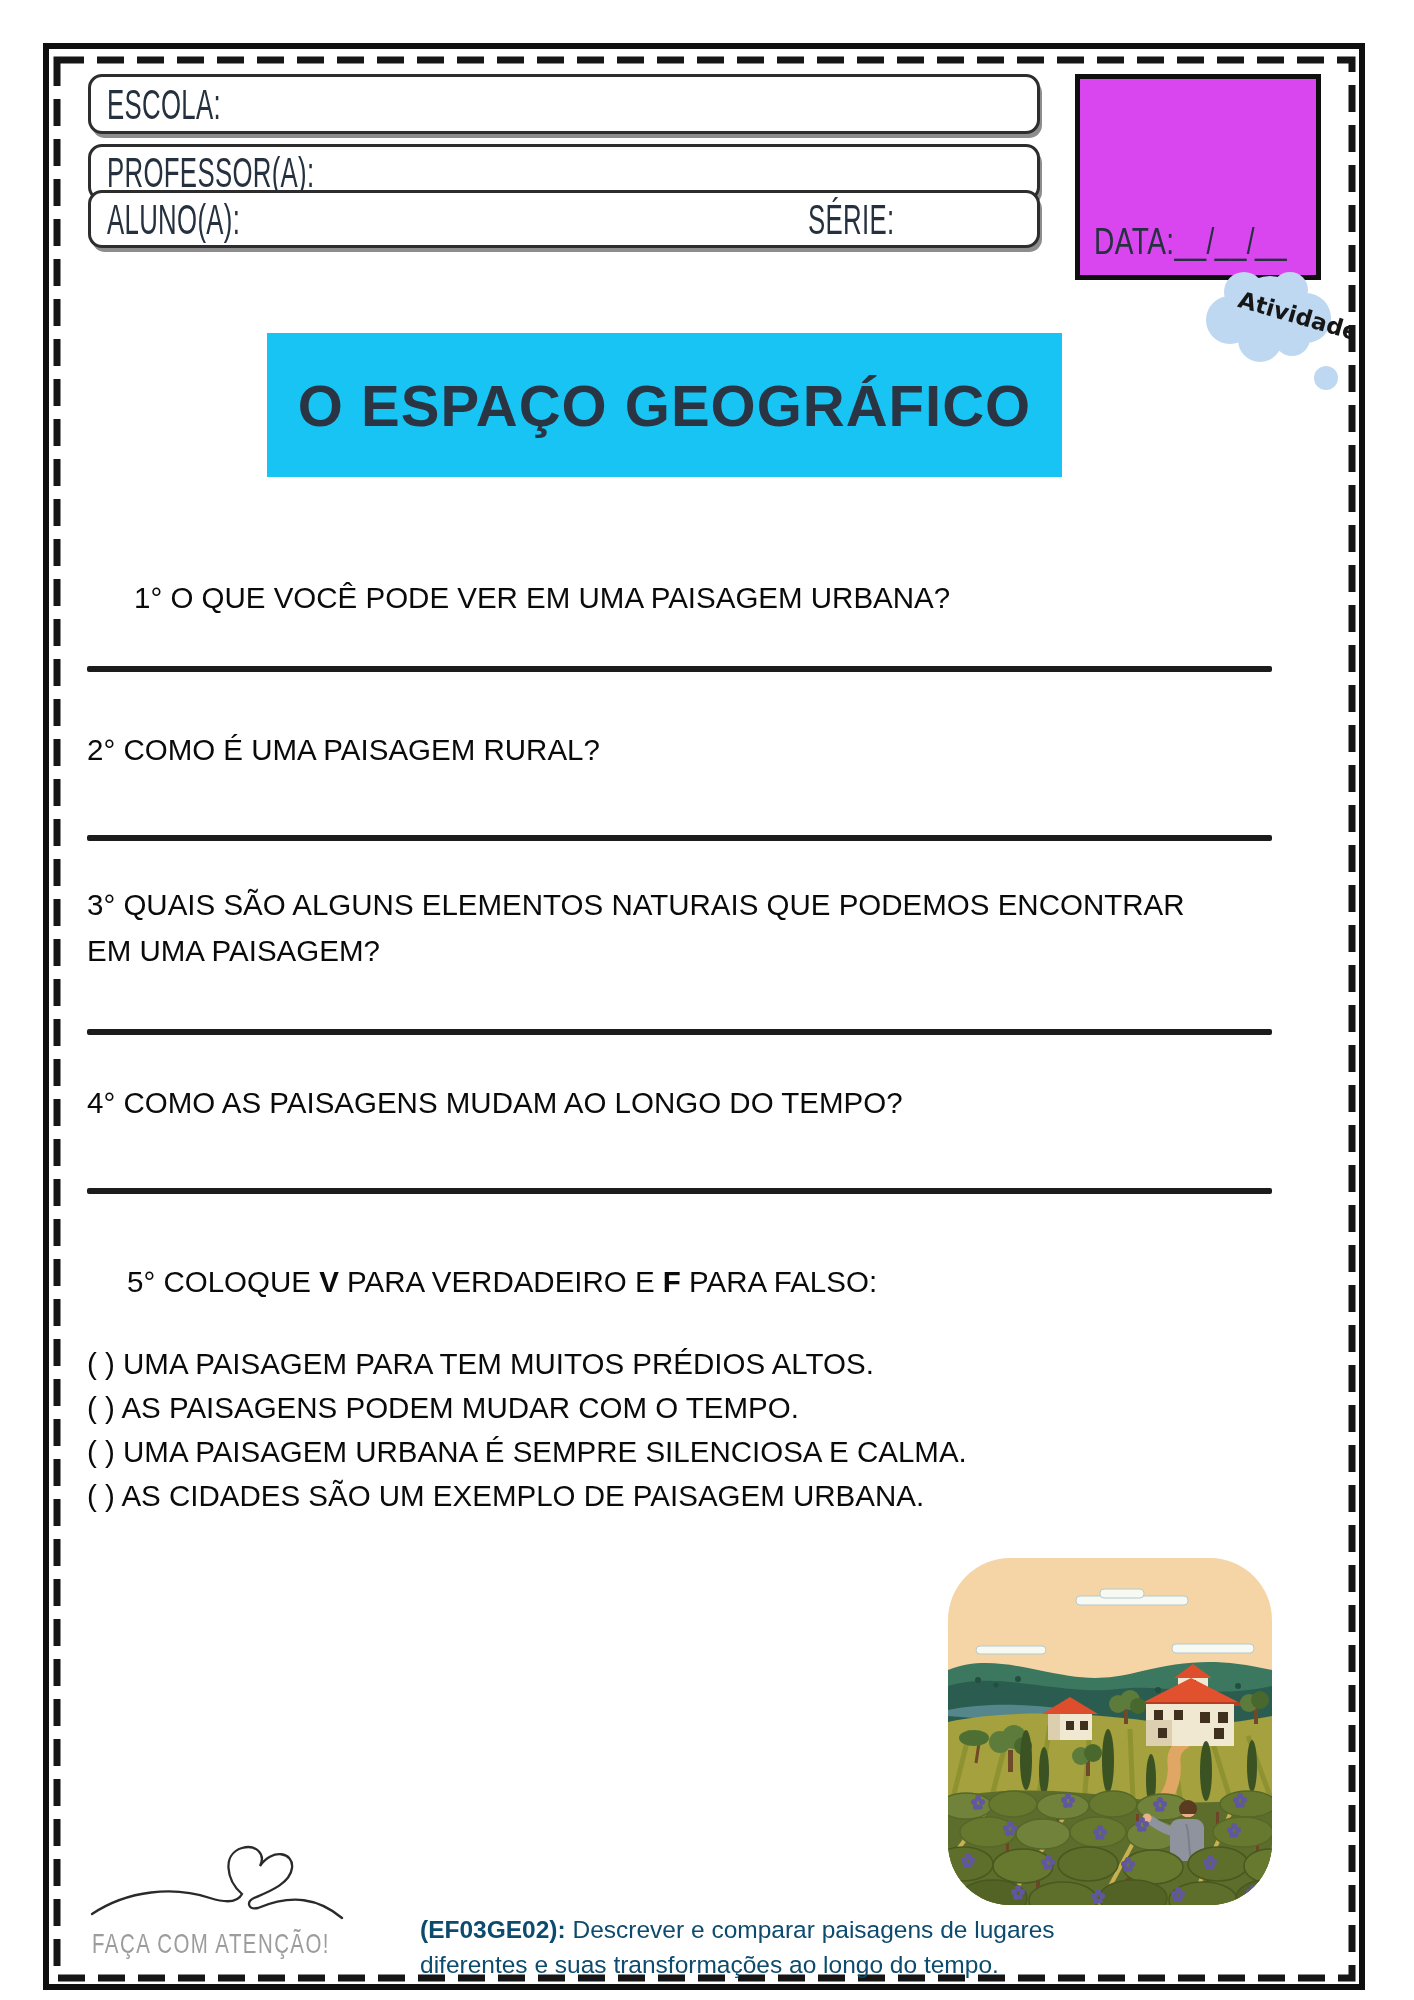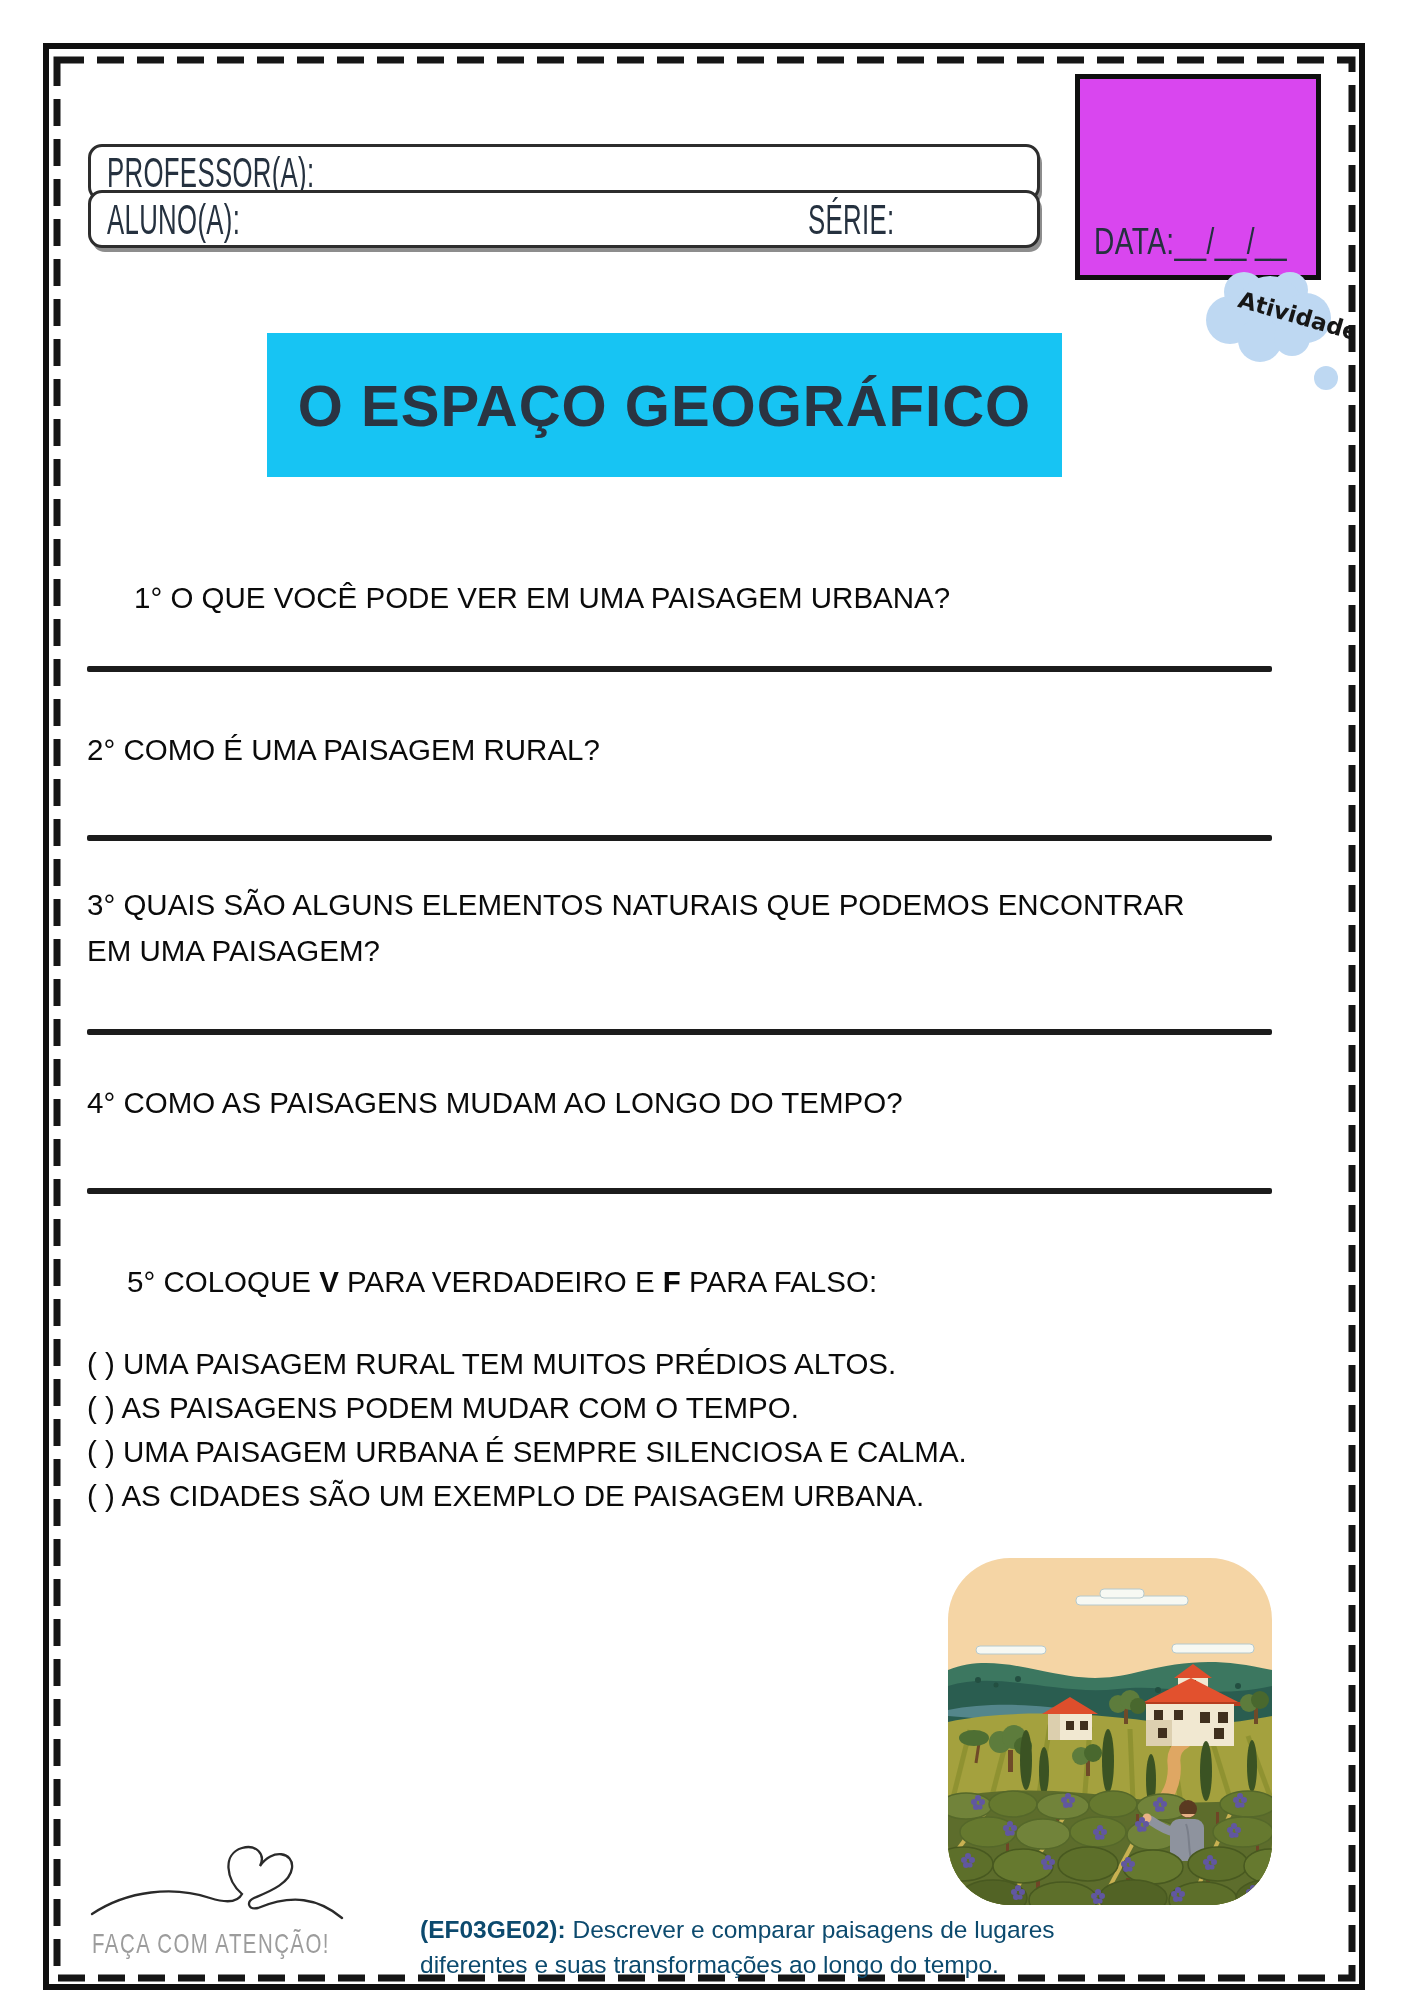--- a/index.html
+++ b/index.html
@@ -66,20 +66,23 @@
 </head>
 <body>
 
 <div class="page">
 
   <div class="outer-frame"></div>
   <svg class="dash-svg">
     <rect x="57" y="60" width="1295" height="1918" fill="none" stroke="#161616" stroke-width="7" stroke-dasharray="27 13"></rect>
   </svg>
 
+  <div class="hbox" style="top:74px;height:60px;">
+    <span class="lbl">ESCOLA:</span>
+  </div>
   <div class="hbox" style="top:144px;height:57px;">
     <span class="lbl">PROFESSOR(A):</span>
   </div>
   <div class="hbox" style="top:190px;height:58px;">
     <span class="lbl">ALUNO(A):</span>
     <span class="serie">
       <span class="lbl">SÉRIE:</span>
     </span>
   </div>
   <div class="databox">
@@ -123,21 +126,21 @@
   <div class="q" style="top:1080px;">
     <div>4° COMO AS PAISAGENS MUDAM AO LONGO DO TEMPO?</div>
   </div>
   <div class="aline" style="top:1188px;"></div>
 
   <div class="q" style="top:1259px;margin-left:40px;">
     <span>5° COLOQUE </span><span class="b">V</span><span> PARA VERDADEIRO E </span><span class="b">F</span><span> PARA FALSO:</span>
   </div>
 
   <div class="vf">
-    <div>( ) UMA PAISAGEM RURAL TEM MUITOS PRÉDIOS ALTOS.</div>
+    <div>( ) UMA PAISAGEM PARA TEM MUITOS PRÉDIOS ALTOS.</div>
     <div>( ) AS PAISAGENS PODEM MUDAR COM O TEMPO.</div>
     <div>( ) UMA PAISAGEM URBANA É SEMPRE SILENCIOSA E CALMA.</div>
     <div>( ) AS CIDADES SÃO UM EXEMPLO DE PAISAGEM URBANA.</div>
   </div>
 
   <svg class="illus" viewBox="0 0 324 347">
     <defs>
       <clipPath id="rclip">
           <rect x="0" y="0" width="324" height="347" rx="62" ry="62"></rect>
         </clipPath>

